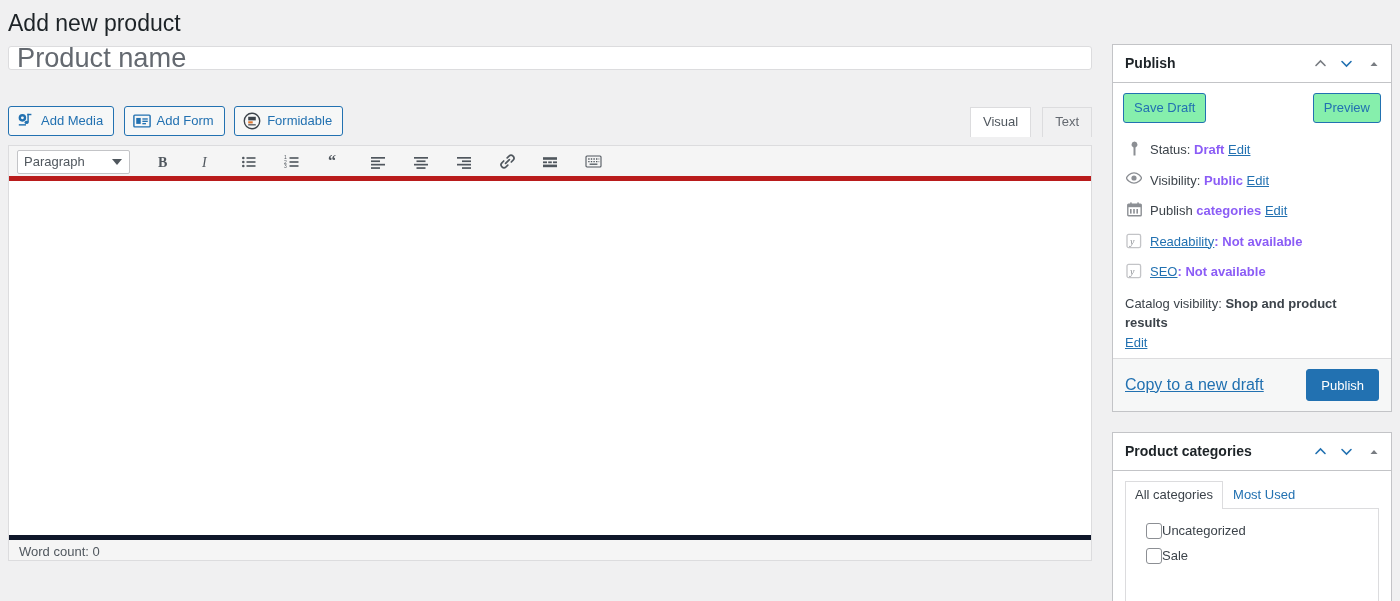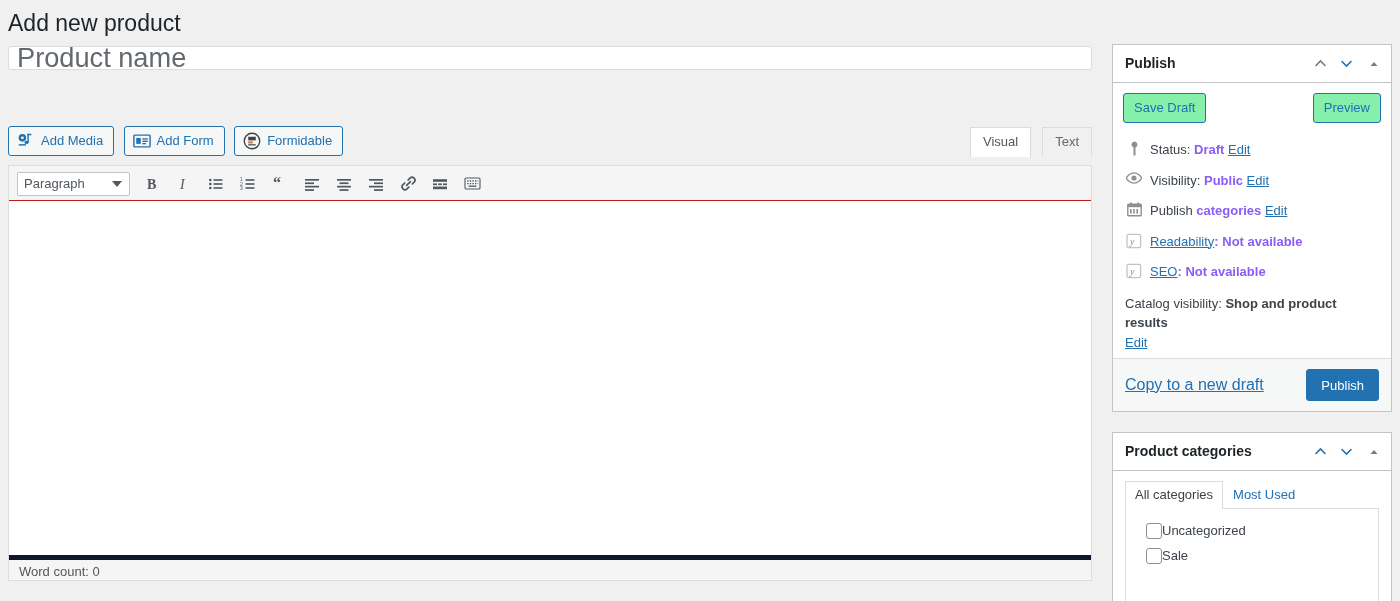--- a/index.html
+++ b/index.html
@@ -38,21 +38,21 @@
     line-height: 100%;
     color: #2c3338;
     background: #fff;
     border: 1px solid #dcdcde;
     border-radius: 3px;
     outline: none;
   }
   .title-input::placeholder { color: #646970; opacity: 1; }
 
   
-  .media-row { margin-top: 56px; height: 30px; position: relative; }
+  .media-row { margin-top: 36px; height: 30px; position: relative; }
   .btn-media {
     display: inline-flex;
     align-items: center;
     gap: 6px;
     height: 30px;
     padding: 0 10px 0 8px;
     margin-right: 5px;
     background: #f6f7f7;
     border: 1px solid #2271b1;
     border-radius: 3px;
@@ -90,25 +90,25 @@
   }
 
   
   .editor-box {
     border: 1px solid #dcdcde;
     background: #fff;
     margin-top: 9px;
   }
   .mce-toolbar {
     background: #f5f5f5;
-    border-bottom: 1px solid #b91c1c;
+    border-bottom: 5px solid #b91c1c;
     padding: 5px 4px 4px 4px;
     display: flex;
     align-items: center;
-    gap: 0;
+    gap: 11px;
     height: 35px;
   }
   .fmt-select {
     height: 24px;
     width: 113px;
     margin: 0 8px 0 4px;
     padding: 0 4px 0 6px;
     font-size: 13px;
     font-family: "Liberation Sans", sans-serif;
     color: #50575e;

